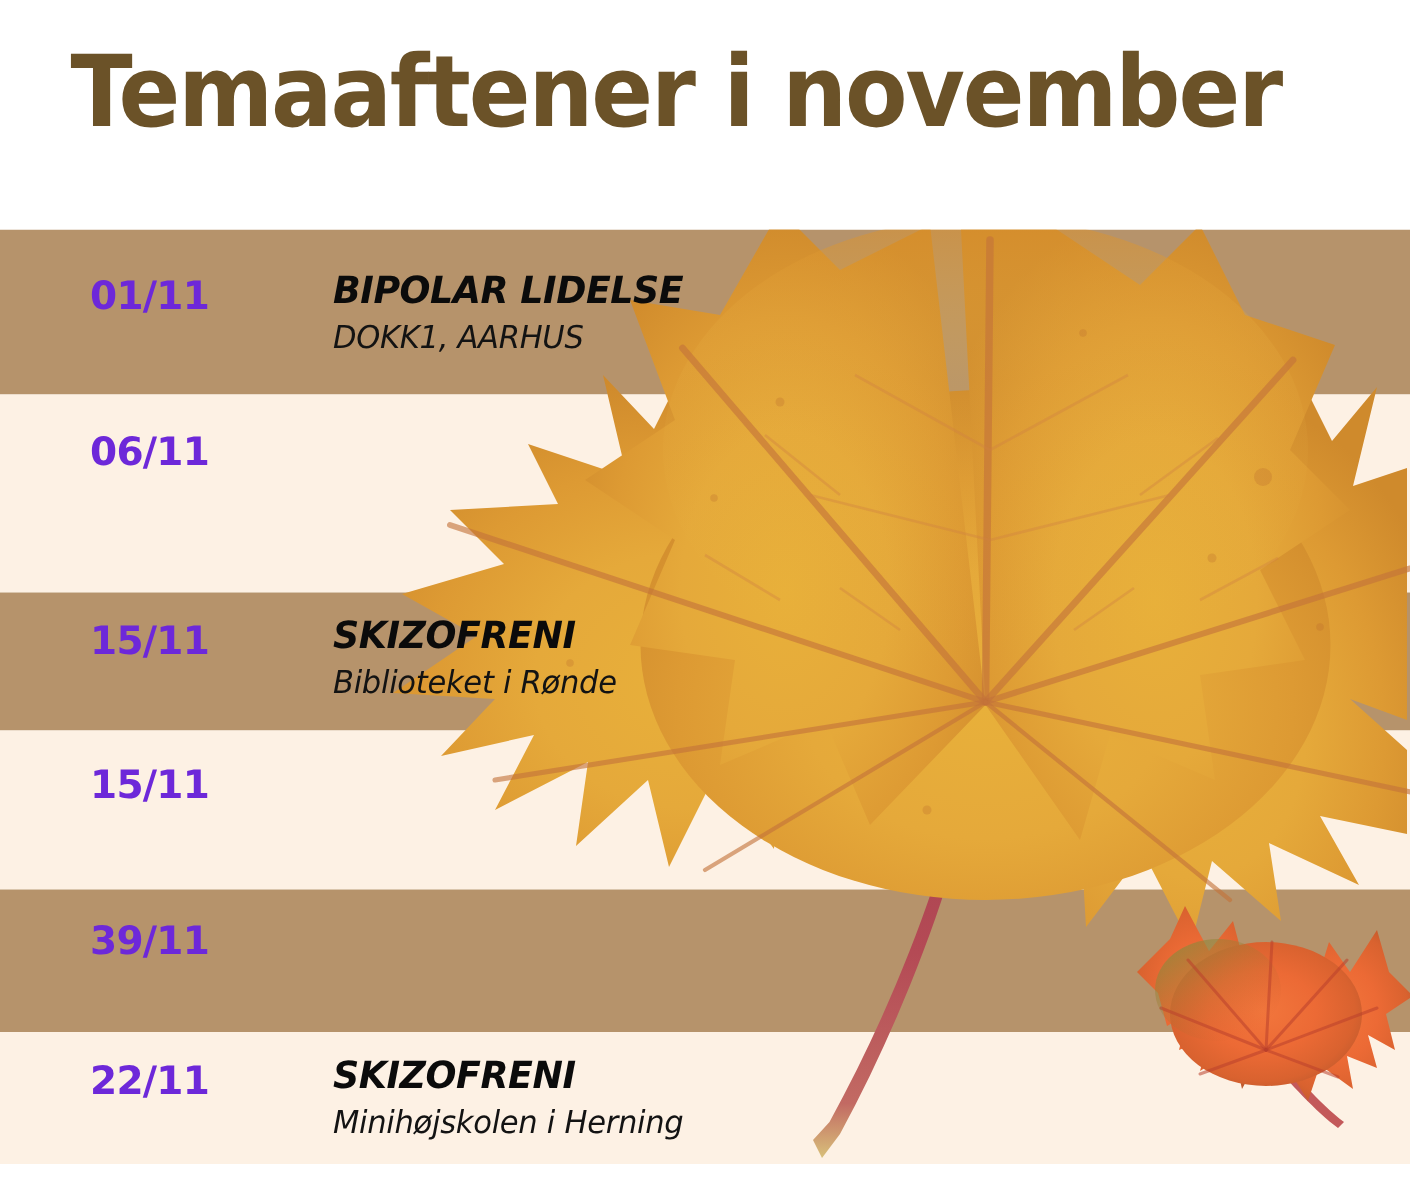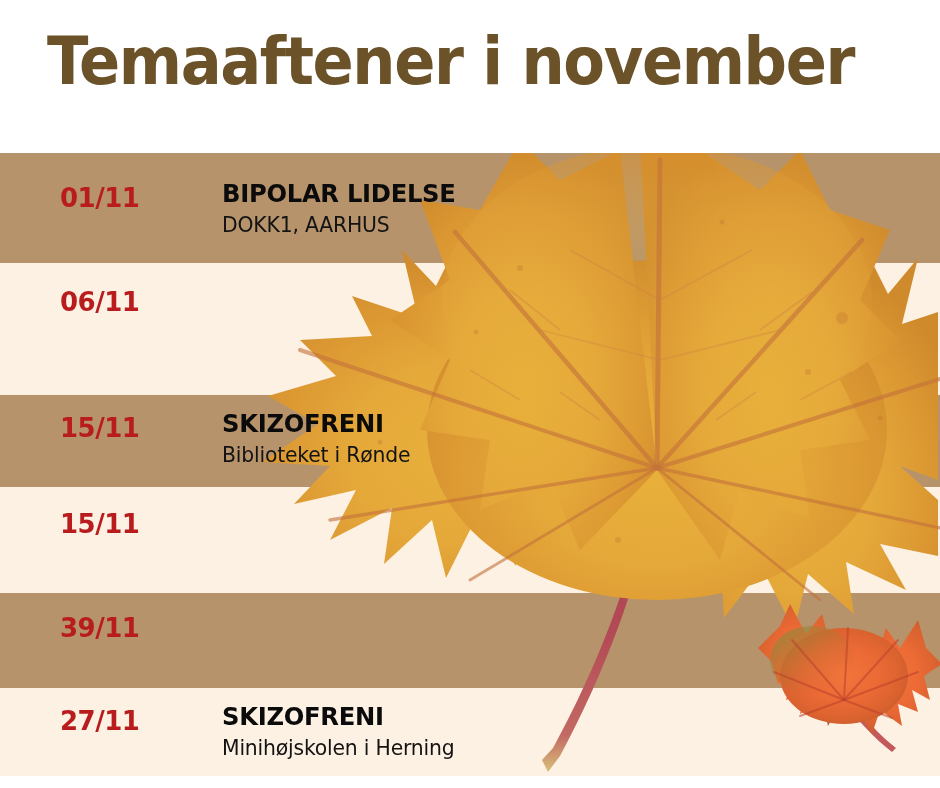--- a/index.html
+++ b/index.html
@@ -76,27 +76,28 @@
     pointer-events: none;
   }
   .row-date {
     position: absolute;
     left: 60px;
     width: 150px;
     font-family: "DejaVu Sans", sans-serif;
     font-size: 26px;
     font-weight: 700;
     letter-spacing: -0.5px;
-    color: #b91c1c;
+    color: #6d28d9;
     white-space: nowrap;
   }
   .row-body {
     position: absolute;
     left: 222px;
     right: 10px;
+    font-style: italic;
   }
   .row-title {
     font-family: "DejaVu Sans", sans-serif;
     font-size: 25px;
     font-weight: 700;
     letter-spacing: -0.3px;
     color: #0b0b0b;
     line-height: 1.28;
     white-space: pre-line;
     transform: scaleX(0.97);
@@ -261,20 +262,20 @@
 
   <div class="row" style="top:487px; height:106px;">
     <div class="row-date" style="top:22px;">15/11</div>
   </div>
 
   <div class="row" style="top:593px; height:95px;">
     <div class="row-date" style="top:20px;">39/11</div>
   </div>
 
   <div class="row" style="top:688px; height:100px;">
-    <div class="row-date" style="top:18px;">27/11</div>
+    <div class="row-date" style="top:18px;">22/11</div>
     <div class="row-body" style="top:13px;">
       <div class="row-title">SKIZOFRENI</div>
       <div class="row-venue">Minihøjskolen i Herning</div>
     </div>
   </div>
 
 </div>
 
 </body></html>

